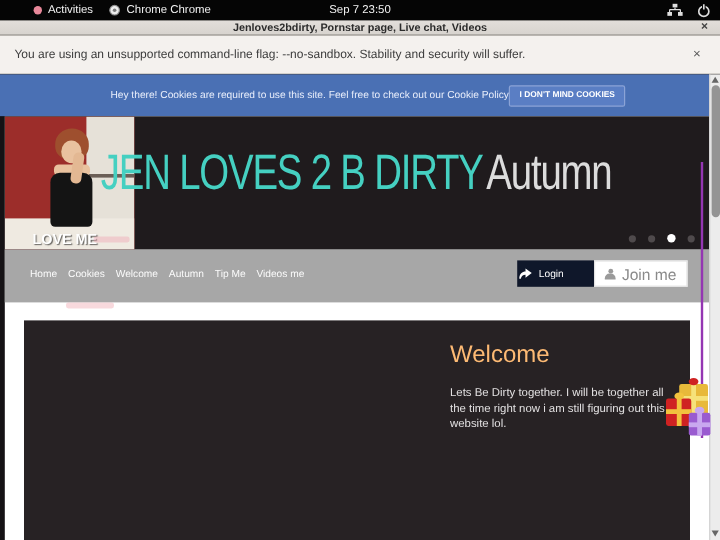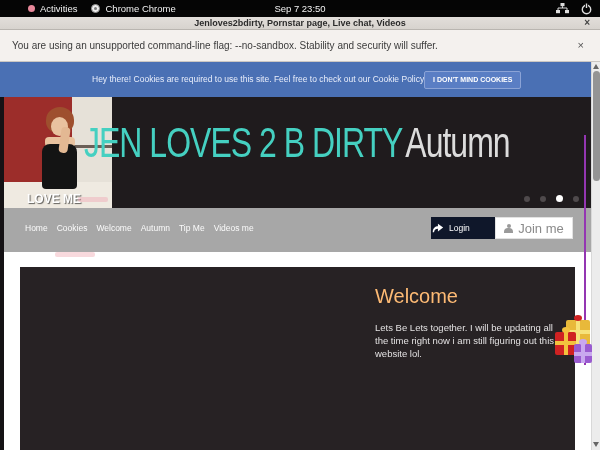--- a/index.html
+++ b/index.html
@@ -215,21 +215,21 @@
           <span class="person-ic"></span>
           <span>Join me</span>
         </div>
       </div>
     </div>
 
     <div class="pink-smudge"></div>
 
     <div class="content">
       <div class="welcome-h">Welcome</div>
-      <div class="welcome-p">Lets Be Lets together. I will be updating all the time right now i am still figuring out this website lol.</div>
+      <div class="welcome-p">Lets Be Dirty together. I will be together all the time right now i am still figuring out this website lol.</div>
     </div>
   </div>
 
   <div class="tip-line"></div>
   <div class="gift gift-yellow">
     <span class="stripe-v"></span>
       <span class="stripe-h"></span>
       <span class="bow"></span>
   </div>
   <div class="gift gift-red">

